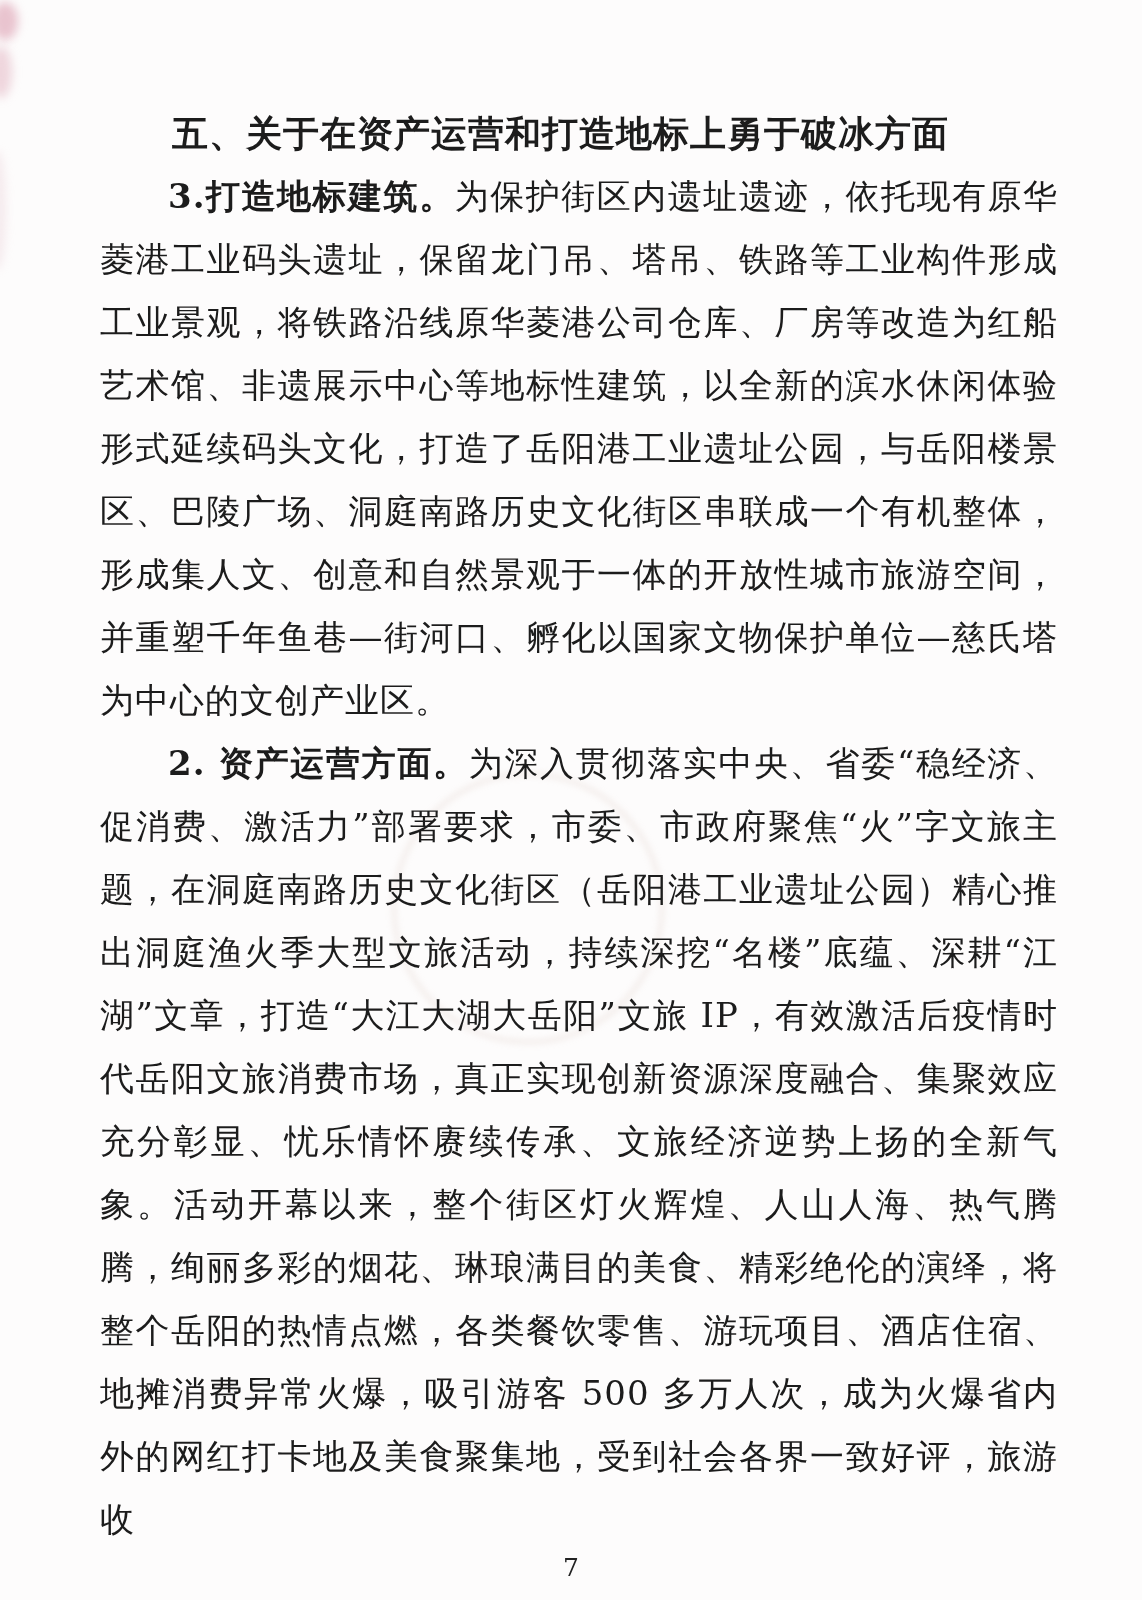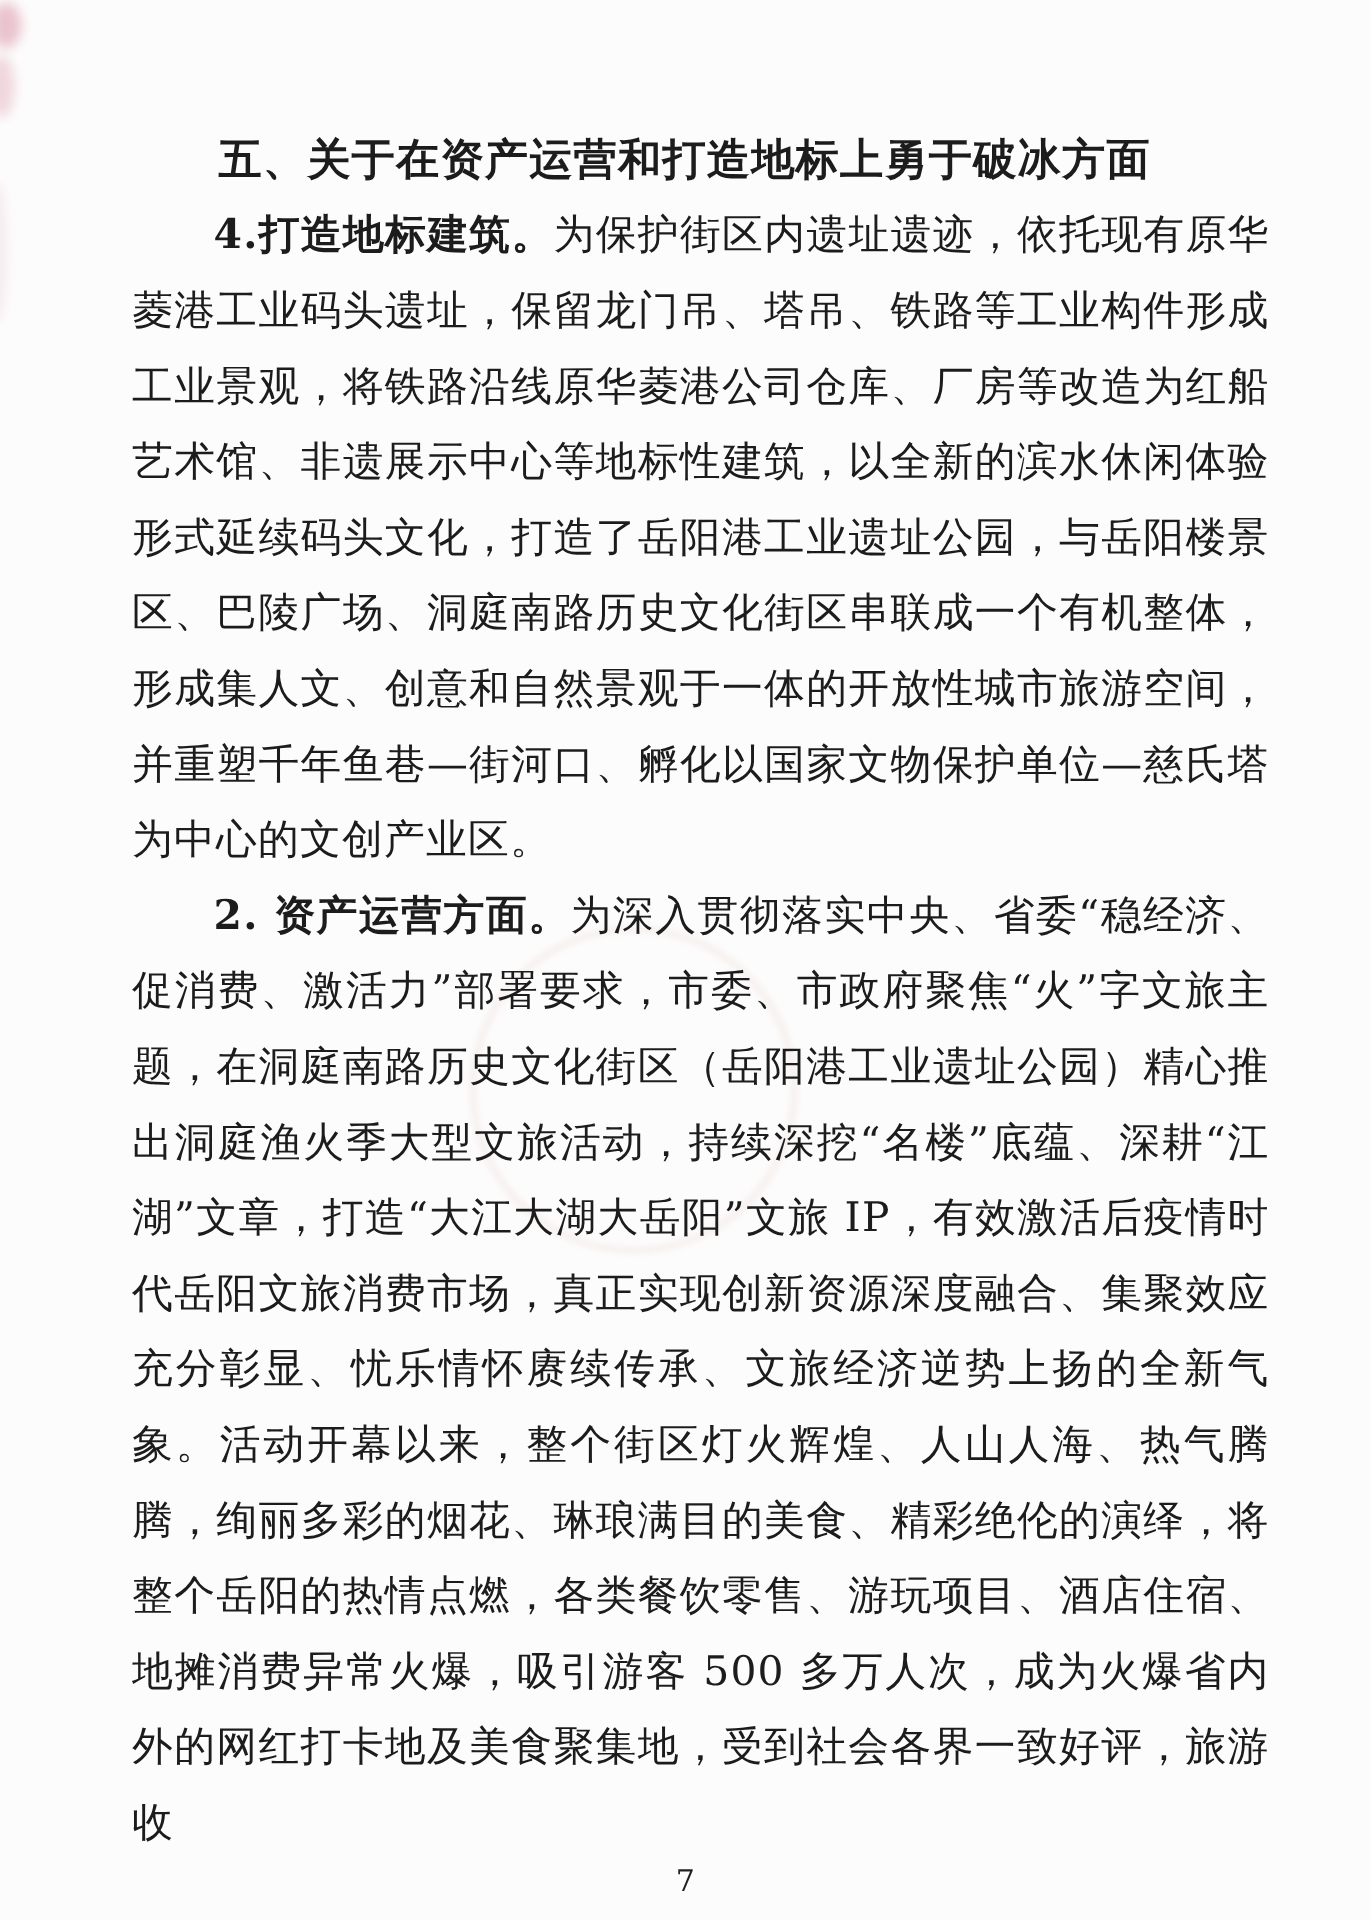--- a/index.html
+++ b/index.html
@@ -45,21 +45,20 @@
   }
   .content {
     position: absolute;
     left: 100px;
     right: 84px;
     top: 102px;
     font-size: 34px;
     line-height: 63px;
     letter-spacing: 1px;
     text-align: justify;
-    margin-left: 10px;
   }
   .doc-heading {
     margin: 0;
     font-size: 36px;
     line-height: 63px;
     font-weight: 700;
     text-indent: 2em;
     font-family: "DejaVu Sans", "Liberation Sans", sans-serif;
     letter-spacing: 1px;
     text-align: left;
@@ -87,19 +86,19 @@
 <div class="page">
 
   <div class="smudge smudge-top"></div>
   <div class="smudge smudge-lower"></div>
   <div class="smudge smudge-tail"></div>
   <div class="seal-ghost"></div>
 
   <div class="content">
     <h1 class="doc-heading">五、关于在资产运营和打造地标上勇于破冰方面</h1>
 
-    <p class="doc-para"><span class="para-lead">4.打造地标建筑。</span><span>为保护街区内遗址遗迹，依托现有原华菱港工业码头遗址，保留龙门吊、塔吊、铁路等工业构件形成工业景观，将铁路沿线原华菱港公司仓库、厂房等改造为红船艺术馆、非遗展示中心等地标性建筑，以全新的滨水休闲体验形式延续码头文化，打造了岳阳港工业遗址公园，与岳阳楼景区、巴陵广场、洞庭南路历史文化街区串联成一个有机整体，形成集人文、创意和自然景观于一体的开放性城市旅游空间，并重塑千年鱼巷—街河口、孵化以国家文物保护单位—慈氏塔为中心的文创产业区。</span></p>
+    <p class="doc-para"><span class="para-lead">3.打造地标建筑。</span><span>为保护街区内遗址遗迹，依托现有原华菱港工业码头遗址，保留龙门吊、塔吊、铁路等工业构件形成工业景观，将铁路沿线原华菱港公司仓库、厂房等改造为红船艺术馆、非遗展示中心等地标性建筑，以全新的滨水休闲体验形式延续码头文化，打造了岳阳港工业遗址公园，与岳阳楼景区、巴陵广场、洞庭南路历史文化街区串联成一个有机整体，形成集人文、创意和自然景观于一体的开放性城市旅游空间，并重塑千年鱼巷—街河口、孵化以国家文物保护单位—慈氏塔为中心的文创产业区。</span></p>
 
     <p class="doc-para"><span class="para-lead">2. 资产运营方面。</span><span>为深入贯彻落实中央、省委“稳经济、促消费、激活力”部署要求，市委、市政府聚焦“火”字文旅主题，在洞庭南路历史文化街区（岳阳港工业遗址公园）精心推出洞庭渔火季大型文旅活动，持续深挖“名楼”底蕴、深耕“江湖”文章，打造“大江大湖大岳阳”文旅 IP，有效激活后疫情时代岳阳文旅消费市场，真正实现创新资源深度融合、集聚效应充分彰显、忧乐情怀赓续传承、文旅经济逆势上扬的全新气象。活动开幕以来，整个街区灯火辉煌、人山人海、热气腾腾，绚丽多彩的烟花、琳琅满目的美食、精彩绝伦的演绎，将整个岳阳的热情点燃，各类餐饮零售、游玩项目、酒店住宿、地摊消费异常火爆，吸引游客 500 多万人次，成为火爆省内外的网红打卡地及美食聚集地，受到社会各界一致好评，旅游收</span></p>
   </div>
 
   <div class="page-number">7</div>
 </div>
 
 </body></html>

